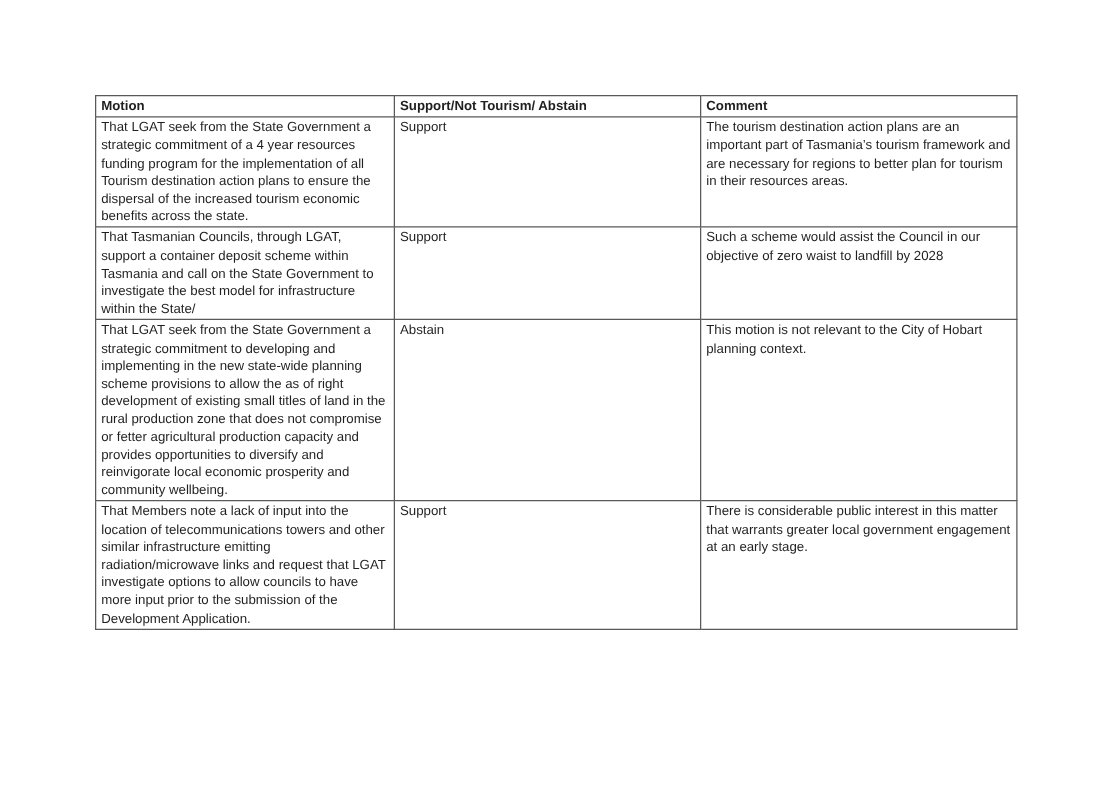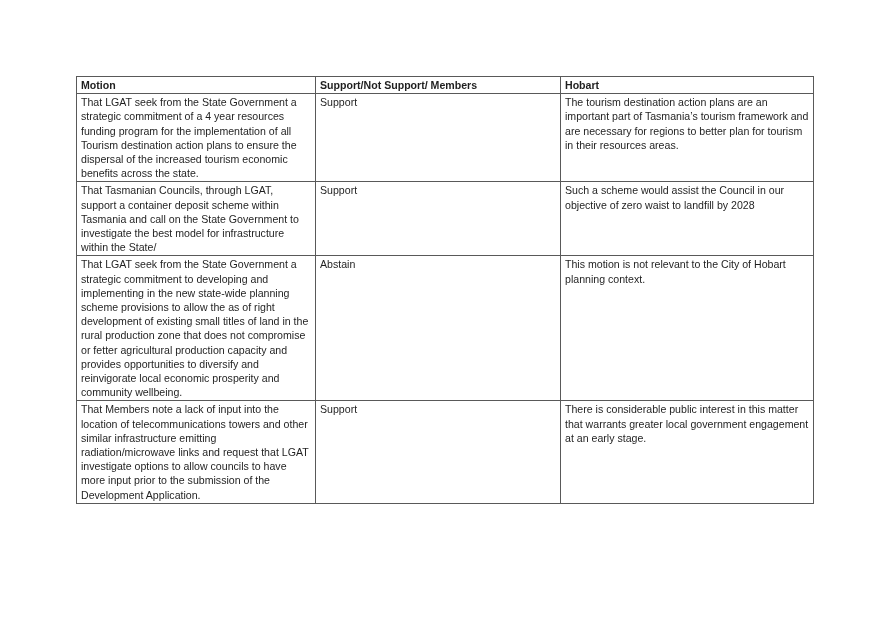--- a/index.html
+++ b/index.html
@@ -55,22 +55,22 @@
 <div class="page">
   <table class="motions-table">
     <colgroup>
       <col class="c1">
       <col class="c2">
       <col class="c3">
     </colgroup>
     <thead>
       <tr>
         <th>Motion</th>
-        <th>Support/Not Support/ Members</th>
-        <th>Hobart</th>
+        <th>Support/Not Tourism/ Abstain</th>
+        <th>Comment</th>
       </tr>
     </thead>
     <tbody>
       <tr class="r0">
         <td>That LGAT seek from the State Government a strategic commitment of a 4 year resources funding program for the implementation of all Tourism destination action plans to ensure the dispersal of the increased tourism economic benefits across the state.</td>
         <td>Support</td>
         <td>The tourism destination action plans are an important part of Tasmania’s tourism framework and are necessary for regions to better plan for tourism in their resources areas.</td>
       </tr>
       <tr class="r1">
         <td>That Tasmanian Councils, through LGAT, support a container deposit scheme within Tasmania and call on the State Government to investigate the best model for infrastructure within the State/</td>

